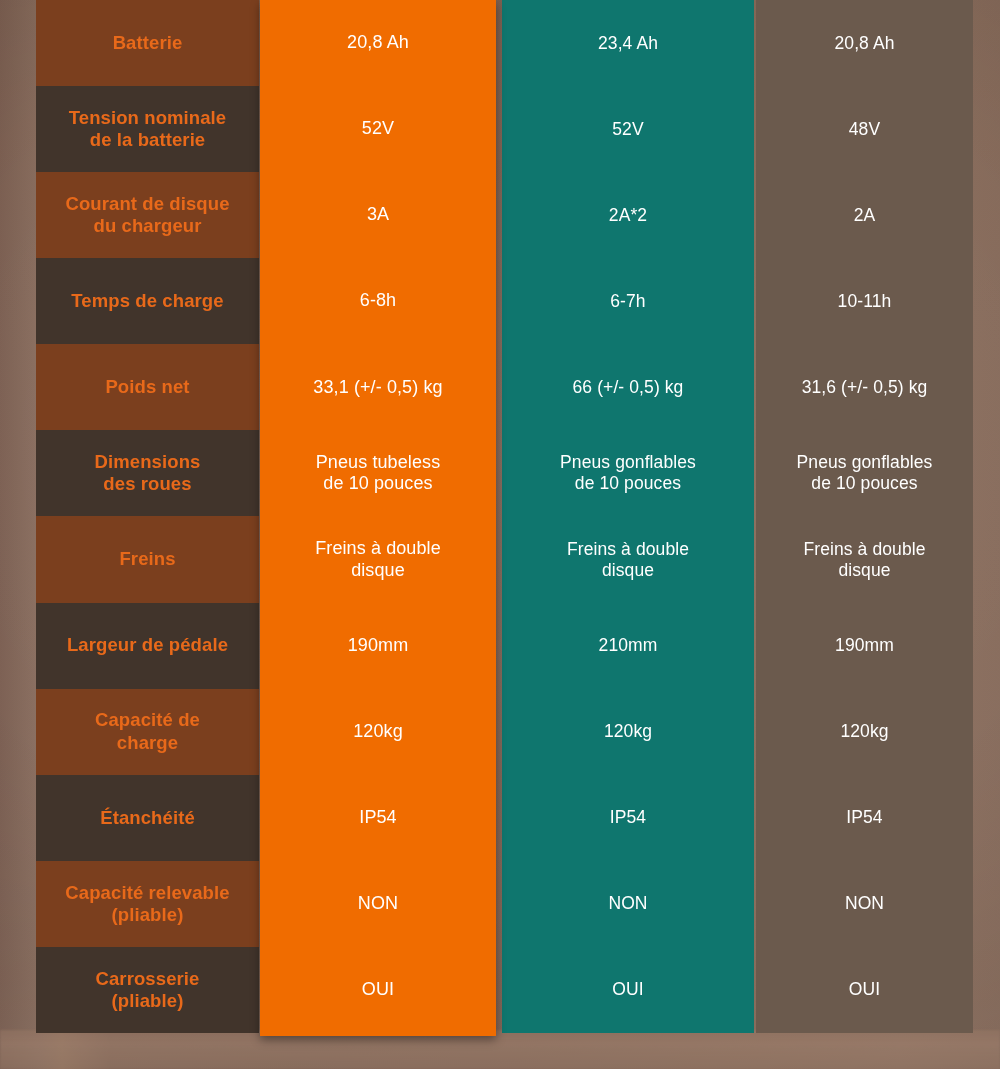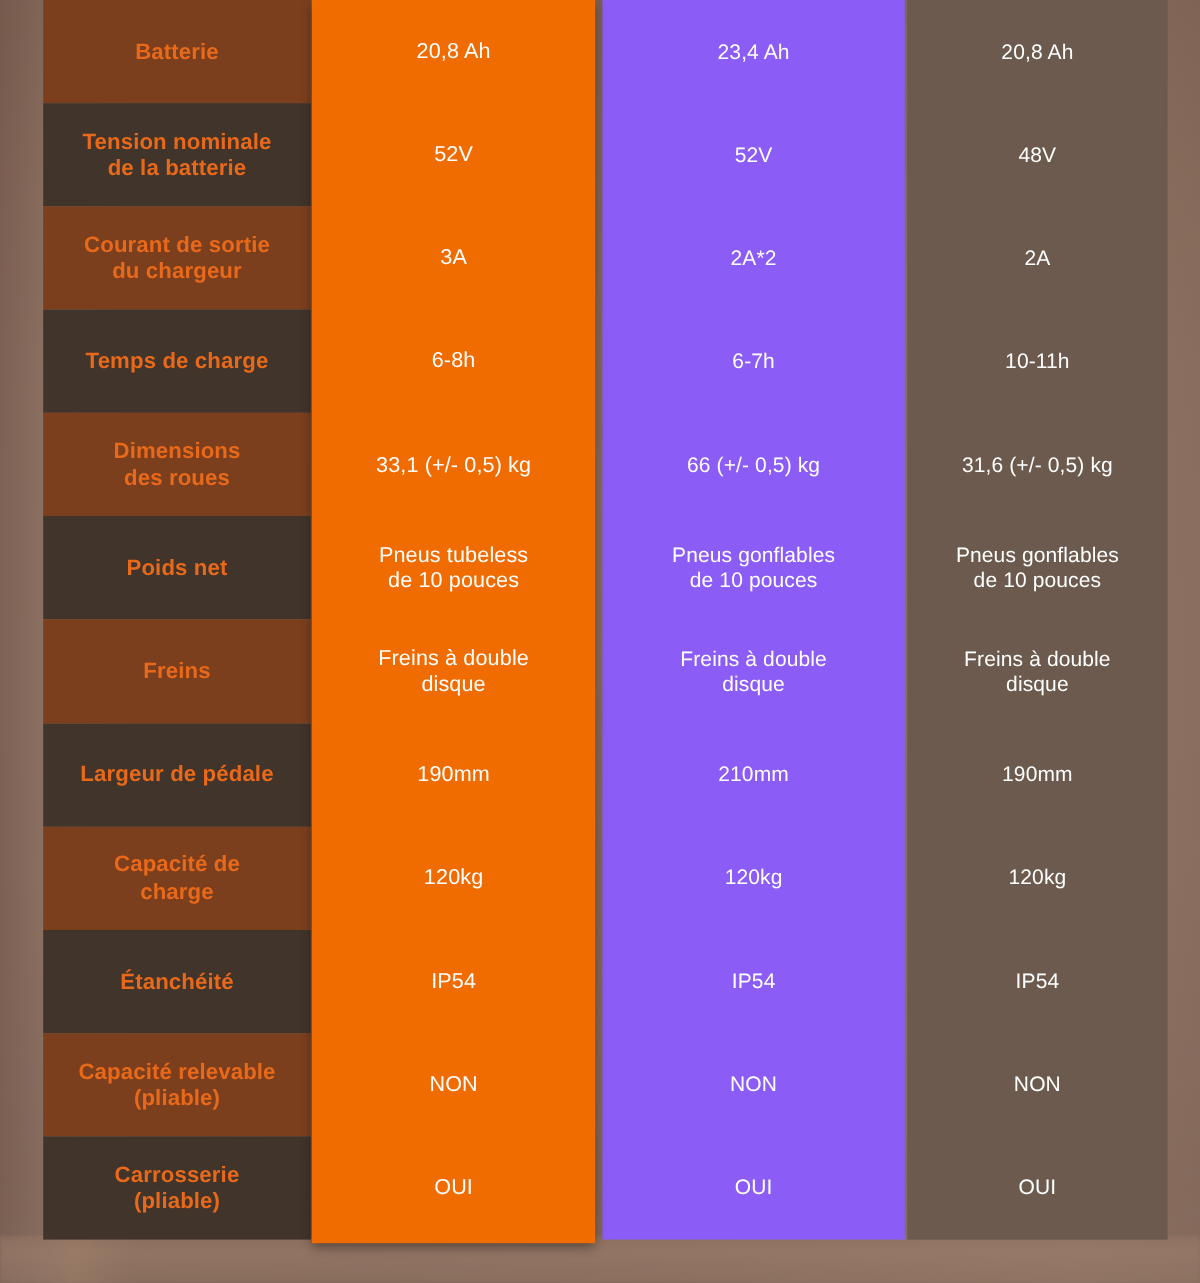--- a/index.html
+++ b/index.html
@@ -88,21 +88,21 @@
   
   #col-p1 {
     left: 224px;
     width: 236px;
     top: 0;
     height: 1036px;
     background: #f06c00;
     box-shadow: 0 4px 9px rgba(0,0,0,0.38);
     z-index: 4;
   }
-  #col-p2 { left: 466px; width: 252px; background: #8b5cf6; }
+  #col-p2 { left: 466px; width: 252px; background: #0f766e; }
   #col-p3 { left: 720px; width: 217px; background: #6b5a4d; }
 
   .rows {
     position: absolute;
     inset: 0;
     display: flex;
     flex-direction: column;
   }
   #col-p1 .rows { bottom: 3px; }
 
@@ -156,42 +156,42 @@
           </div>
         </div>
       <div class="cell">
           <div>
             <span>Tension nominale</span>
             <span>de la batterie</span>
           </div>
         </div>
       <div class="cell">
           <div>
-            <span>Courant de sortie</span>
+            <span>Courant de disque</span>
             <span>du chargeur</span>
           </div>
         </div>
       <div class="cell">
           <div>
             <span>Temps de charge</span>
+          </div>
+        </div>
+      <div class="cell">
+          <div>
+            <span>Poids net</span>
           </div>
         </div>
       <div class="cell">
           <div>
             <span>Dimensions</span>
             <span>des roues</span>
           </div>
         </div>
       <div class="cell">
           <div>
-            <span>Poids net</span>
-          </div>
-        </div>
-      <div class="cell">
-          <div>
             <span>Freins</span>
           </div>
         </div>
       <div class="cell">
           <div>
             <span>Largeur de pédale</span>
           </div>
         </div>
       <div class="cell">
           <div>

